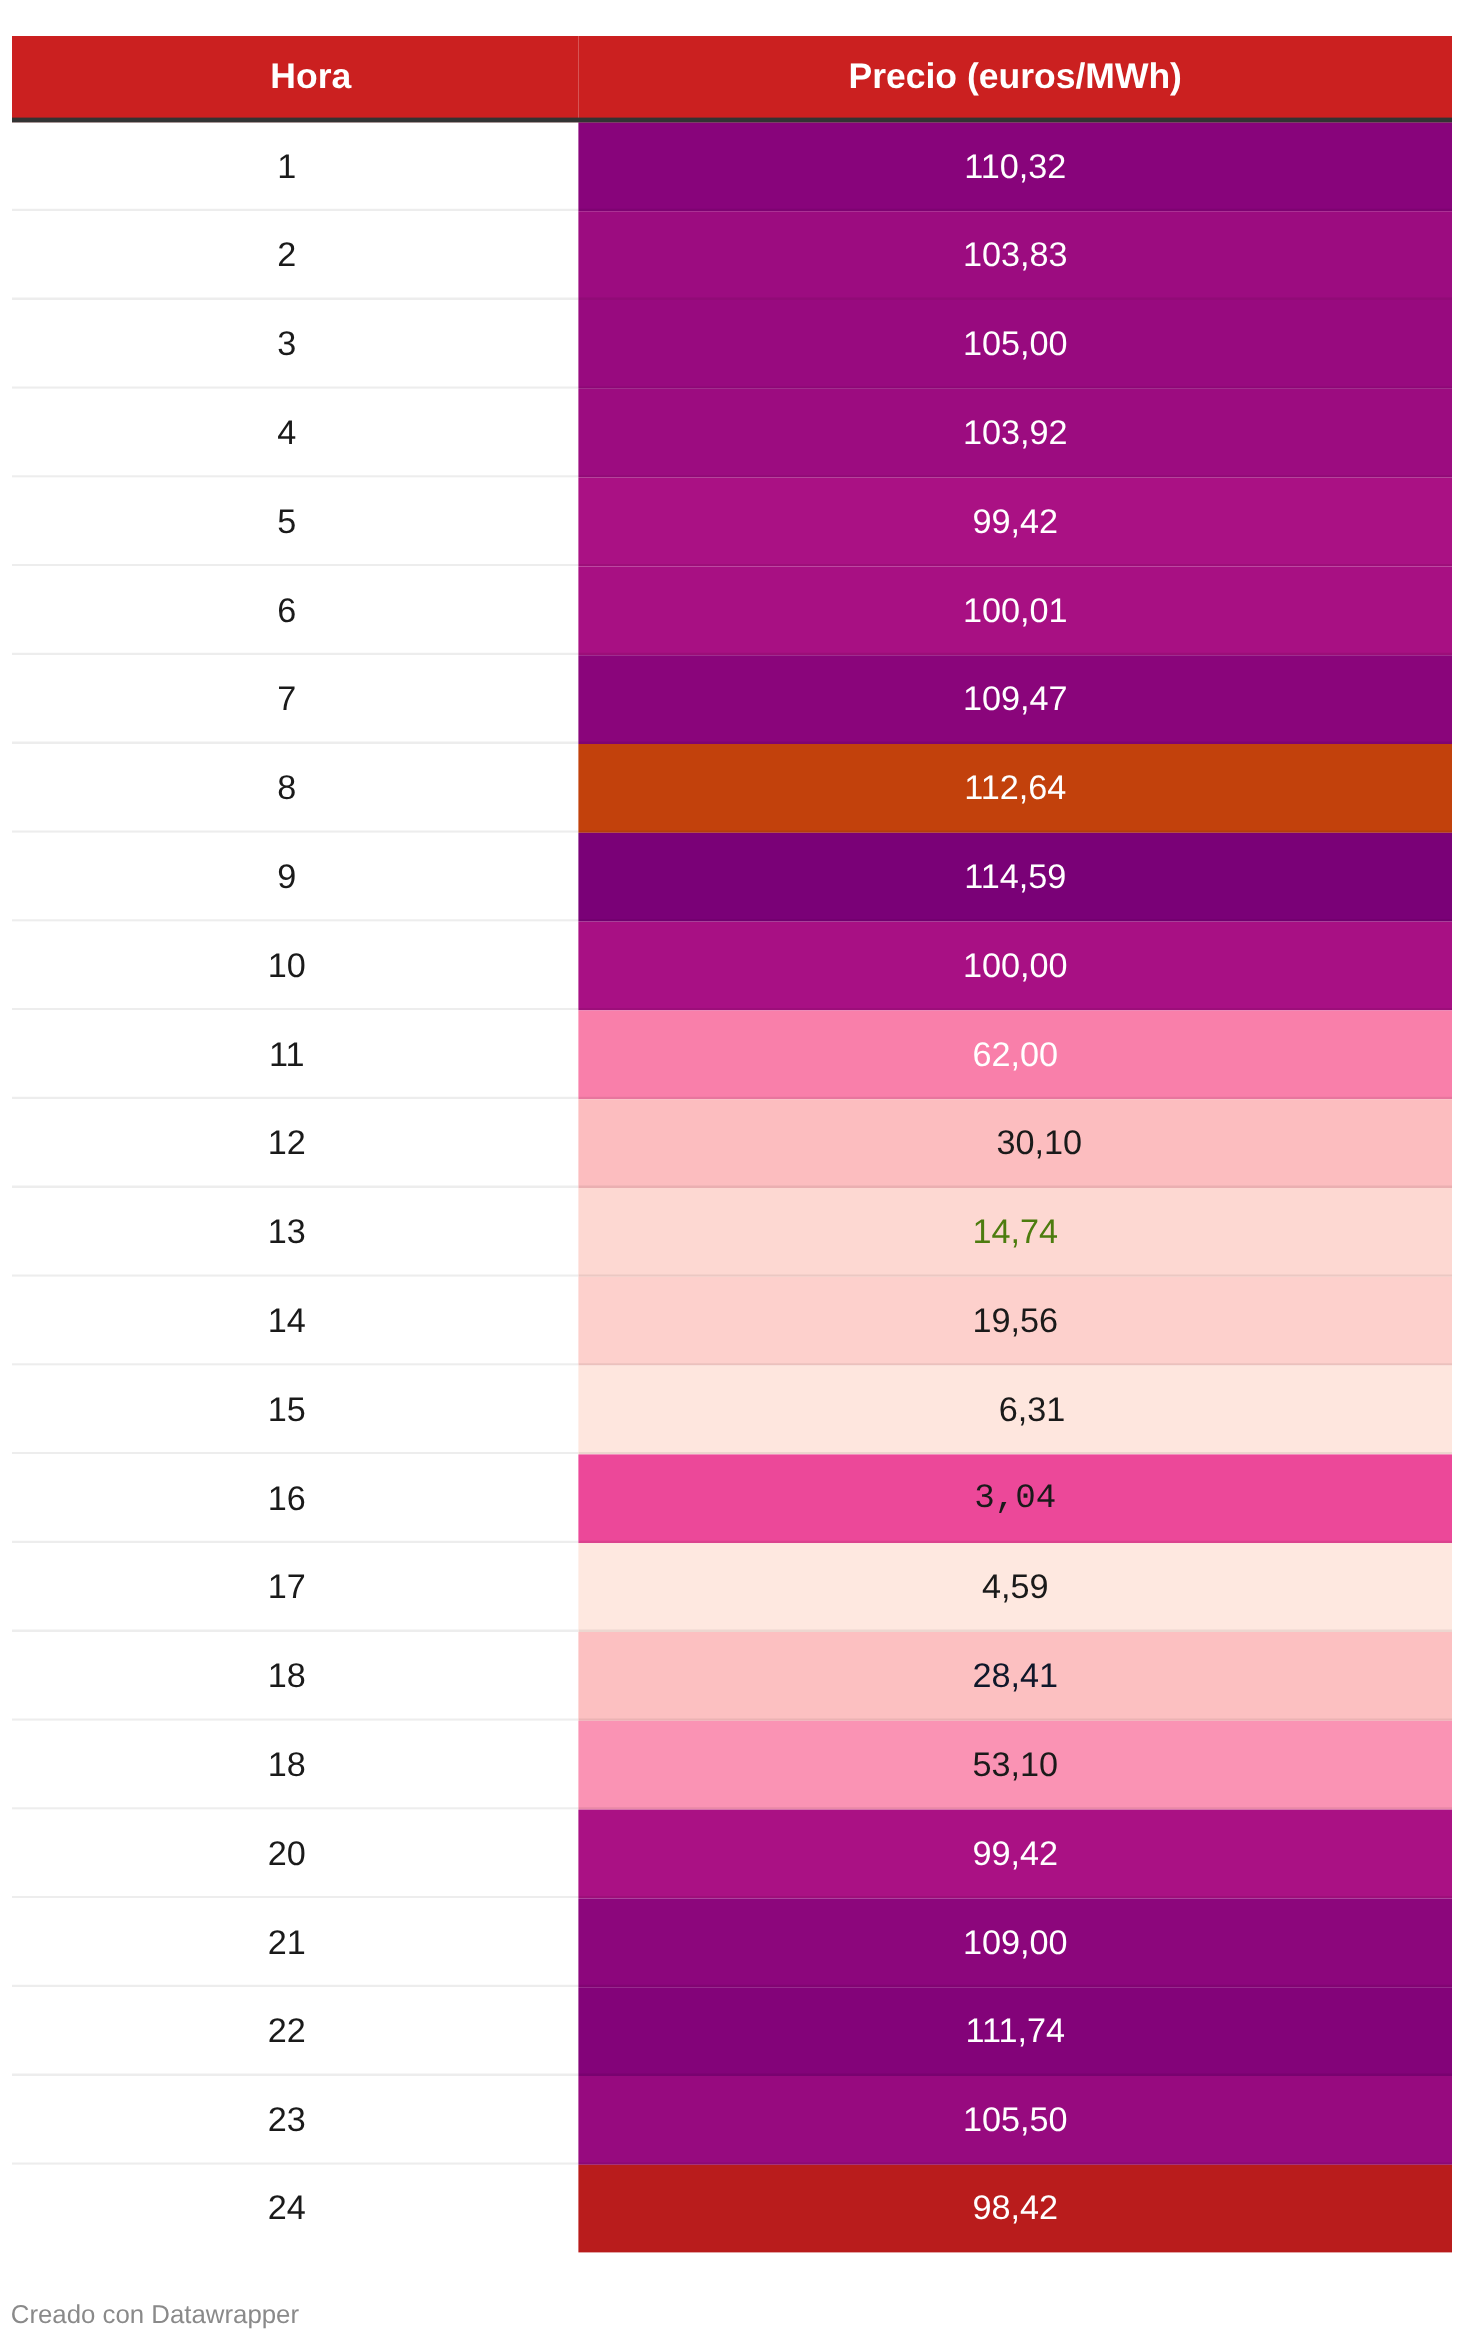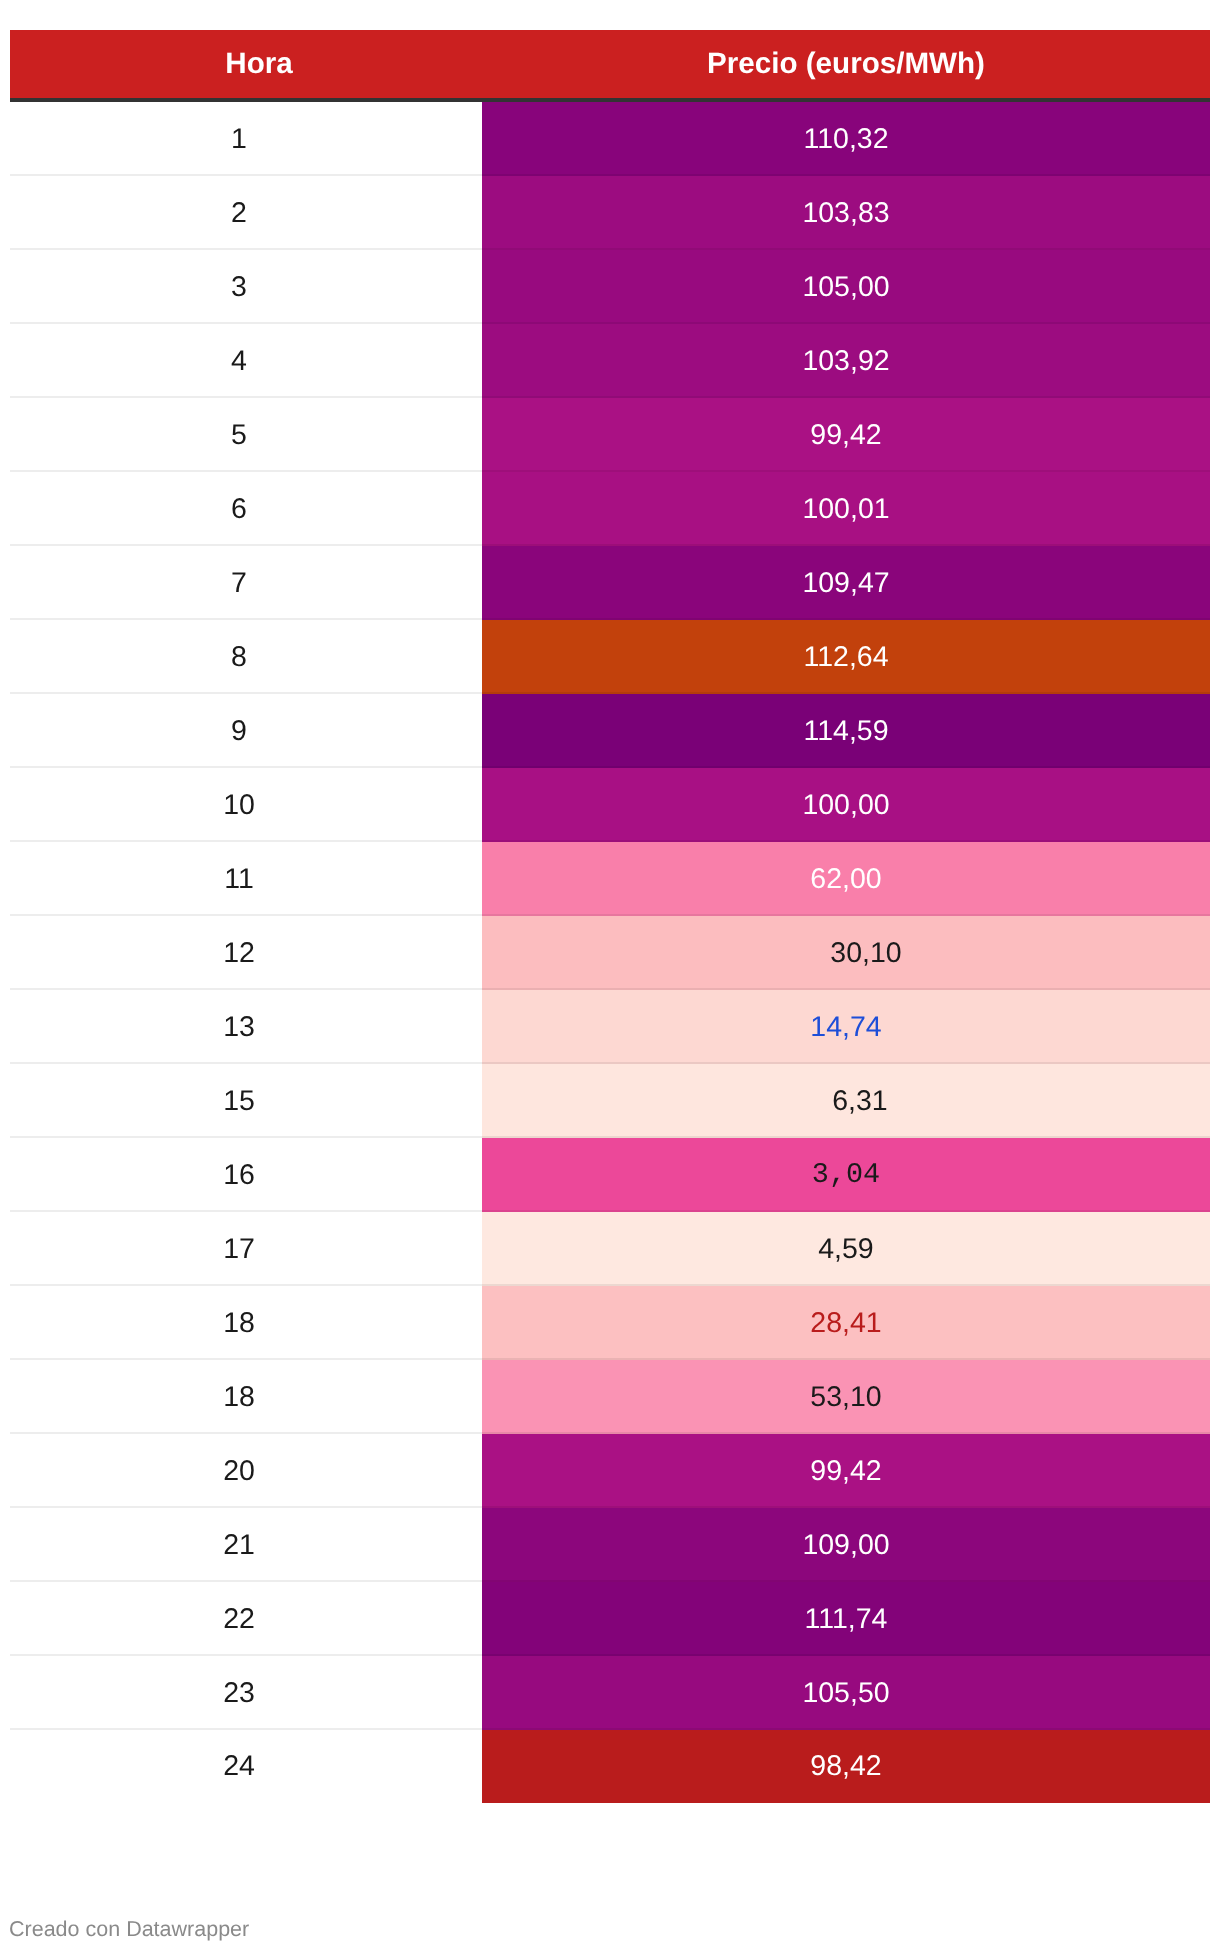--- a/index.html
+++ b/index.html
@@ -111,37 +111,41 @@
           <tr>
             <td class="cell-hour">11</td>
             <td class="cell-price" style="background: rgb(249, 127, 170); color: rgb(255, 255, 255);">62,00</td>
           </tr>
           <tr>
             <td class="cell-hour">12</td>
             <td class="cell-price" style="background: rgb(252, 189, 191); color: rgb(26, 26, 26); padding-left: 40px;">30,10</td>
           </tr>
           <tr>
             <td class="cell-hour">13</td>
-            <td class="cell-price" style="background: rgb(253, 216, 210); color: #1d4ed8;">14,74</td>
+            <td class="cell-price" style="background: rgb(253, 216, 210); color: #4d7c0f;">14,74</td>
+          </tr>
+          <tr>
+            <td class="cell-hour">14</td>
+            <td class="cell-price" style="background: rgb(253, 208, 204); color: rgb(26, 26, 26);">19,56</td>
           </tr>
           <tr>
             <td class="cell-hour">15</td>
             <td class="cell-price" style="background: rgb(254, 230, 222); color: rgb(26, 26, 26); padding-left: 28px;">6,31</td>
           </tr>
           <tr>
             <td class="cell-hour">16</td>
             <td class="cell-price" style="background: #ec4899; color: rgb(26, 26, 26); font-family: Liberation Mono, monospace;">3,04</td>
           </tr>
           <tr>
             <td class="cell-hour">17</td>
             <td class="cell-price" style="background: rgb(254, 232, 224); color: rgb(26, 26, 26);">4,59</td>
           </tr>
           <tr>
             <td class="cell-hour">18</td>
-            <td class="cell-price" style="background: rgb(252, 192, 193); color: #b91c1c;">28,41</td>
+            <td class="cell-price" style="background: rgb(252, 192, 193); color: #0f172a;">28,41</td>
           </tr>
           <tr>
             <td class="cell-hour">18</td>
             <td class="cell-price" style="background: rgb(250, 147, 180); color: rgb(26, 26, 26);">53,10</td>
           </tr>
           <tr>
             <td class="cell-hour">20</td>
             <td class="cell-price" style="background: rgb(170, 17, 132); color: rgb(255, 255, 255);">99,42</td>
           </tr>
           <tr>

